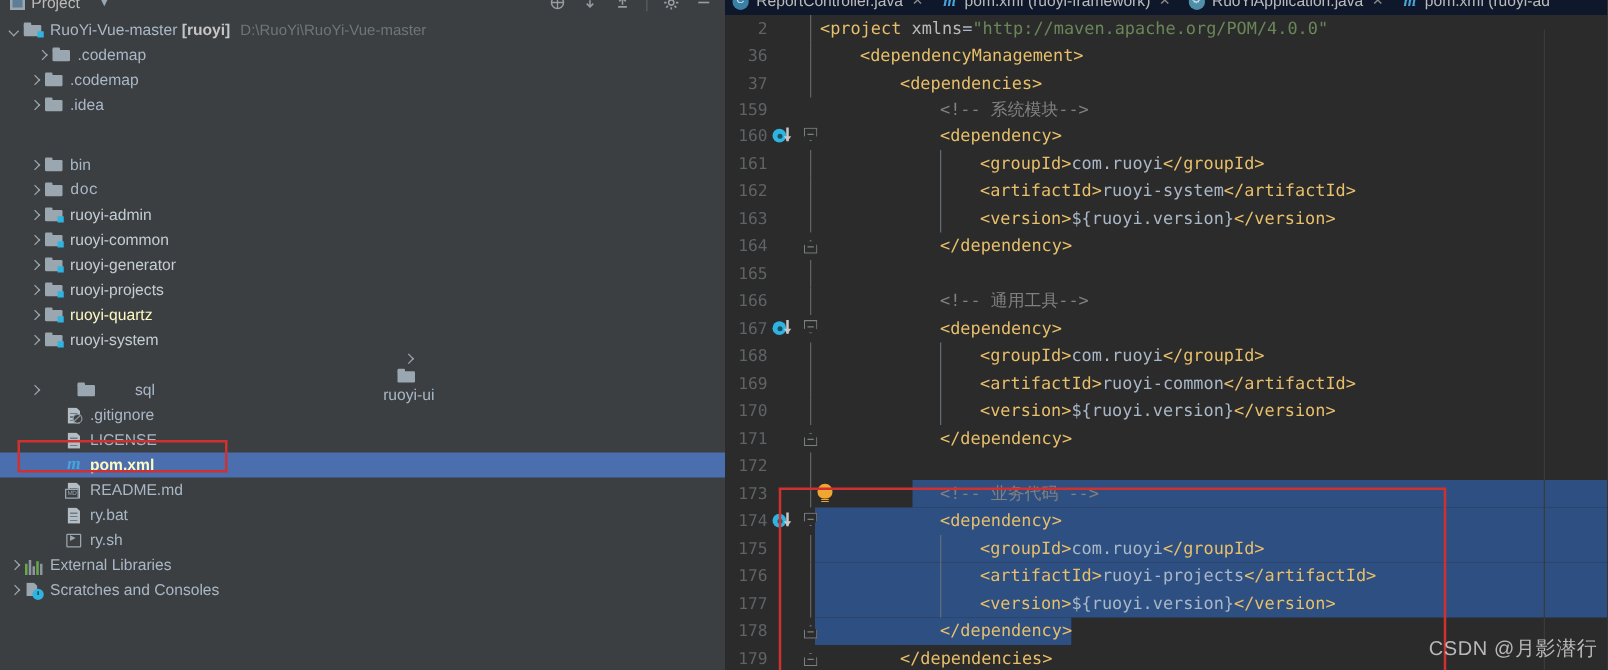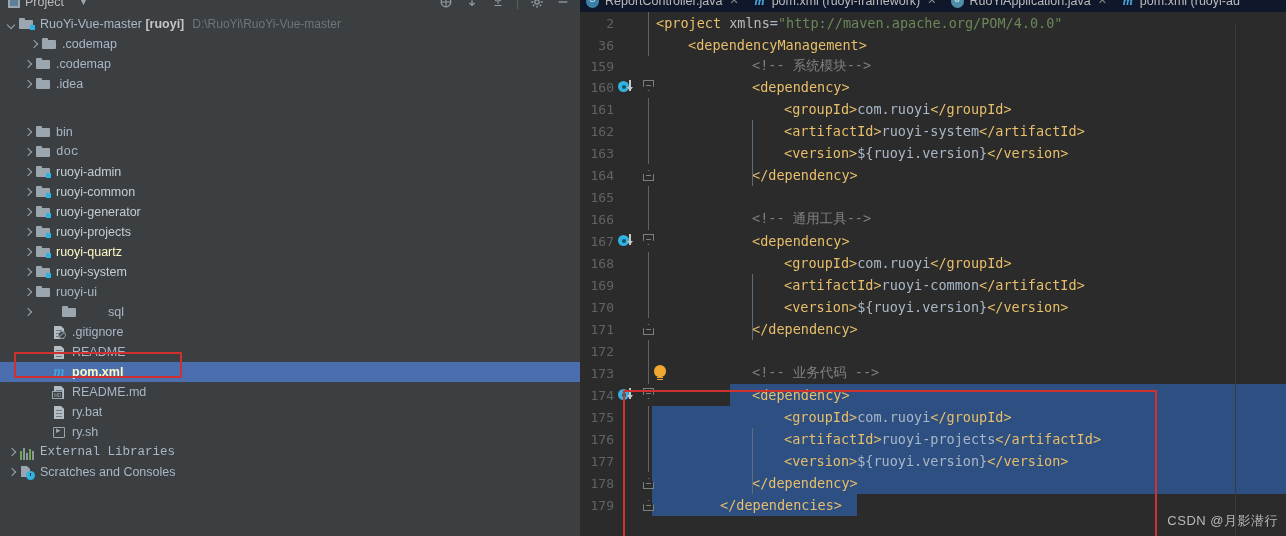--- a/index.html
+++ b/index.html
@@ -340,21 +340,21 @@
   #code-annot {
     position:absolute;
     left:43px; top:378px;
     width:534px; height:152px;
     border:2px solid #cf3030;
     box-sizing:border-box;
     z-index: 8; pointer-events:none;
   }
   #watermark {
     position:absolute; right:8px; bottom:6px;
-    color:#b9b9b9; font-size:13px; z-index:12;
+    color:#b9b9b9; font-size:16px; z-index:12;
     font-family:"Liberation Sans", sans-serif;
     letter-spacing:0.5px;
   }
   .ml { position:relative; z-index:2; }
 </style>
 </head>
 <body>
 
 <div id="app">
 
@@ -465,21 +465,21 @@
             </span>
             <span class="lbl" style="color: #fef9c3;">ruoyi-quartz</span>
           </div>
           <div class="row" style="padding-left: 22px;">
             <span class="arrow right"></span>
             <span class="icn ic-folder ic-module">
               <span class="badge"></span>
             </span>
             <span class="lbl" style="color: rgb(195, 205, 212);">ruoyi-system</span>
           </div>
-          <div class="row" style="padding-left: 22px;">
+          <div class="row" style="padding-left: 22px; flex-direction: column;">
             <span class="arrow right"></span>
             <span class="icn ic-folder"></span>
             <span class="lbl">ruoyi-ui</span>
           </div>
           <div class="row" style="padding-left: 22px; gap: 26px;">
             <span class="arrow right"></span>
             <span class="icn ic-folder"></span>
             <span class="lbl">sql</span>
           </div>
           <div class="row" style="padding-left: 38px;">
@@ -488,21 +488,21 @@
               <span class="lines"></span>
               <span class="dot"></span>
             </span>
             <span class="lbl">.gitignore</span>
           </div>
           <div class="row" style="padding-left: 38px;">
             <span class="arrow"></span>
             <span class="icn ic-file">
               <span class="lines"></span>
             </span>
-            <span class="lbl">README</span>
+            <span class="lbl">LICENSE</span>
           </div>
           <div class="row selected" style="padding-left: 38px;">
             <span class="arrow"></span>
             <span class="icn ic-maven">m</span>
             <span class="lbl">pom.xml</span>
           </div>
           <div class="row" style="padding-left: 38px;">
             <span class="arrow"></span>
             <span class="icn ic-file ic-md">
               <span class="lines"></span>
@@ -515,21 +515,21 @@
             <span class="icn ic-file">
               <span class="lines"></span>
             </span>
             <span class="lbl">ry.bat</span>
           </div>
           <div class="row" style="padding-left: 38px;">
             <span class="arrow"></span>
             <span class="icn ic-sh"></span>
             <span class="lbl">ry.sh</span>
           </div>
-          <div class="row" style="padding-left: 6px; font-family: Liberation Mono, monospace;">
+          <div class="row" style="padding-left: 6px;">
             <span class="arrow right"></span>
             <span class="icn ic-extlib">
               <i style="background: rgb(106, 168, 79); height: 9px;"></i>
               <i style="background: rgb(140, 150, 156); height: 12px;"></i>
               <i style="background: rgb(140, 150, 156); height: 7px;"></i>
               <i style="background: rgb(106, 168, 79); height: 11px;"></i>
               <i style="background: rgb(140, 150, 156); height: 9px;"></i>
             </span>
             <span class="lbl">External Libraries</span>
           </div>
@@ -576,20 +576,21 @@
         <div class="selblock" style="left: 72px; width: 205px; top: 482px; height: 22px;"></div>
         <div class="selblock" style="left: 72px; width: 634px; top: 460px; height: 22px;"></div>
         <div class="selblock" style="left: 72px; width: 634px; top: 438px; height: 22px;"></div>
         <div class="selblock" style="left: 72px; width: 634px; top: 416px; height: 22px;"></div>
         <div class="selblock" style="left: 72px; width: 634px; top: 394px; height: 22px;"></div>
         <div class="selblock" style="left: 150px; width: 556px; top: 372px; height: 22px;"></div>
       <div id="vline"></div>
       <div id="code-lines">
           <div class="cline"><div class="gutter"><span class="lnum">2</span><div class="gicons"></div><div class="foldcol" style="left: 62px;"><span class="fold-line"></span></div></div><div class="code"><span class="ml" style="padding-left: 0px;"><span class="tagc">&lt;</span><span class="tagc">project</span><span class="txtc"> </span><span class="attrn">xmlns</span><span class="txtc">=</span><span class="attrv">"http://maven.apache.org/POM/4.0.0"</span></span></div></div>
           <div class="cline"><div class="gutter"><span class="lnum">36</span><div class="gicons"></div><div class="foldcol" style="left: 62px;"><span class="fold-line"></span></div></div><div class="code"><span class="ml" style="padding-left: 32px;"><span class="tagc">&lt;dependencyManagement&gt;</span></span></div></div>
+          <div class="cline"><div class="gutter"><span class="lnum">37</span><div class="gicons"></div><div class="foldcol" style="left: 62px;"><span class="fold-line"></span></div></div><div class="code"><span class="ml" style="padding-left: 64px;"><span class="tagc">&lt;dependencies&gt;</span></span></div></div>
           <div class="cline" style="height: 20px; overflow: hidden;"><div class="gutter"><span class="lnum">159</span><div class="gicons"></div><div class="foldcol" style="left: 62px;"></div></div><div class="code"><span class="ml" style="padding-left: 96px;"><span class="cmt">&lt;!-- 系统模块--&gt;</span></span></div></div>
           <div class="cline"><div class="gutter"><span class="lnum">160</span><div class="gicons"><span class="mvn-dot"></span><span class="mvn-arrow"></span></div><div class="foldcol" style="left: 62px;"><span class="fold-top"></span><span class="fold-min"></span></div></div><div class="code"><span class="ml" style="padding-left: 96px;"><span class="tagc">&lt;dependency&gt;</span></span></div></div>
           <div class="cline"><div class="gutter"><span class="lnum">161</span><div class="gicons"></div><div class="foldcol" style="left: 62px;"><span class="fold-line"></span></div></div><div class="code"><span class="ml" style="padding-left: 128px;"><span class="tagc">&lt;groupId&gt;</span><span class="txtc">com.ruoyi</span><span class="tagc">&lt;/groupId&gt;</span></span></div></div>
           <div class="cline"><div class="gutter"><span class="lnum">162</span><div class="gicons"></div><div class="foldcol" style="left: 62px;"><span class="fold-line"></span></div></div><div class="code"><span class="ml" style="padding-left: 128px;"><span class="tagc">&lt;artifactId&gt;</span><span class="txtc">ruoyi-system</span><span class="tagc">&lt;/artifactId&gt;</span></span></div></div>
           <div class="cline"><div class="gutter"><span class="lnum">163</span><div class="gicons"></div><div class="foldcol" style="left: 62px;"><span class="fold-line"></span></div></div><div class="code"><span class="ml" style="padding-left: 128px;"><span class="tagc">&lt;version&gt;</span><span class="txtc">${ruoyi.version}</span><span class="tagc">&lt;/version&gt;</span></span></div></div>
           <div class="cline"><div class="gutter"><span class="lnum">164</span><div class="gicons"></div><div class="foldcol" style="left: 62px;"><span class="fold-bot"></span><span class="fold-min" style="top: 11px;"></span></div></div><div class="code"><span class="ml" style="padding-left: 96px;"><span class="tagc">&lt;/dependency&gt;</span></span></div></div>
           <div class="cline"><div class="gutter"><span class="lnum">165</span><div class="gicons"></div><div class="foldcol" style="left: 62px;"><span class="fold-line"></span></div></div><div class="code"><span class="ml" style="padding-left: 0px;"></span></div></div>
           <div class="cline"><div class="gutter"><span class="lnum">166</span><div class="gicons"></div><div class="foldcol" style="left: 62px;"><span class="fold-line"></span></div></div><div class="code"><span class="ml" style="padding-left: 96px;"><span class="cmt">&lt;!-- 通用工具--&gt;</span></span></div></div>
           <div class="cline"><div class="gutter"><span class="lnum">167</span><div class="gicons"><span class="mvn-dot"></span><span class="mvn-arrow"></span></div><div class="foldcol" style="left: 62px;"><span class="fold-top"></span><span class="fold-min"></span></div></div><div class="code"><span class="ml" style="padding-left: 96px;"><span class="tagc">&lt;dependency&gt;</span></span></div></div>
           <div class="cline"><div class="gutter"><span class="lnum">168</span><div class="gicons"></div><div class="foldcol" style="left: 62px;"><span class="fold-line"></span></div></div><div class="code"><span class="ml" style="padding-left: 128px;"><span class="tagc">&lt;groupId&gt;</span><span class="txtc">com.ruoyi</span><span class="tagc">&lt;/groupId&gt;</span></span></div></div>

